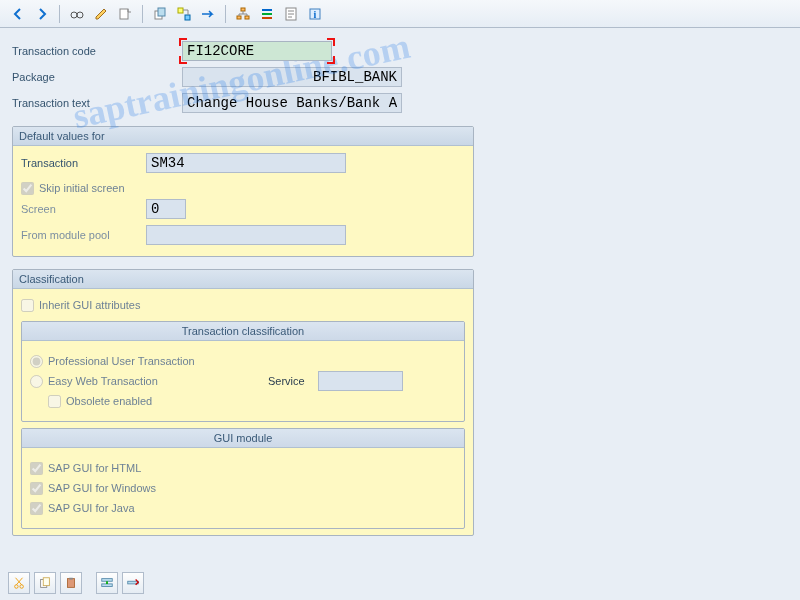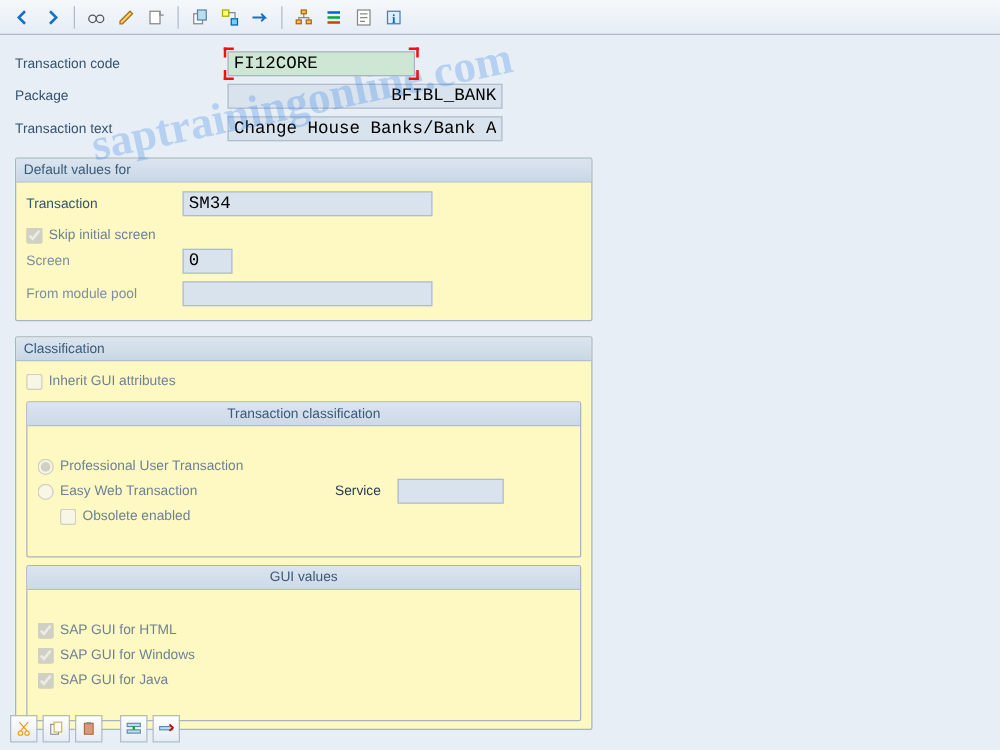--- a/index.html
+++ b/index.html
@@ -69,21 +69,21 @@
     margin-top:6px;
     border-radius:2px;
   }
   .inner-title {
     background:linear-gradient(#dbe5f0,#cdd9e8);
     padding:3px 6px;
     border-bottom:1px solid #b0c0d0;
     color:#3a5a78;
     text-align:center;
   }
-  .inner-body { padding:22px 8px; }
+  .inner-body { padding:10px 8px; }
   .checkbox-row, .radio-row { display:flex; align-items:center; gap:5px; height:20px; color:#6e8296; }
   input[type=checkbox], input[type=radio] { width:13px; height:13px; }
   .bottom-toolbar {
     position:absolute;
     left:8px; bottom:6px;
     display:flex; gap:4px;
   }
   .bottom-btn {
     width:22px; height:22px;
     border:1px solid #b0bccb;
@@ -247,21 +247,21 @@
             <span style="color:#2a3d50;margin-right:8px">Service</span>
             <input class="text-input ro" style="width: 85px;" readonly="" value="">
           </div>
           <div class="checkbox-row" style="padding-left:18px">
             <input type="checkbox" disabled="" style="">
             <span>Obsolete enabled</span>
           </div>
         </div>
       </div>
       <div class="inner-group">
-        <div class="inner-title">GUI values</div>
+        <div class="inner-title">GUI module</div>
         <div class="inner-body">
           <div class="checkbox-row">
               <input type="checkbox" checked="" disabled="" style="">
               <span>SAP GUI for HTML</span>
             </div>
           <div class="checkbox-row">
               <input type="checkbox" checked="" disabled="" style="">
               <span>SAP GUI for Windows</span>
             </div>
           <div class="checkbox-row">

